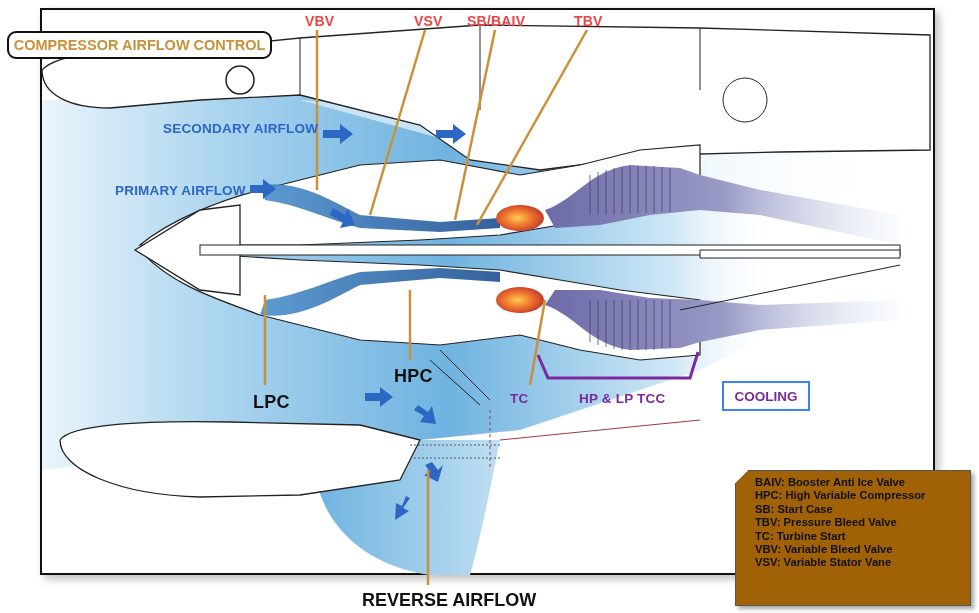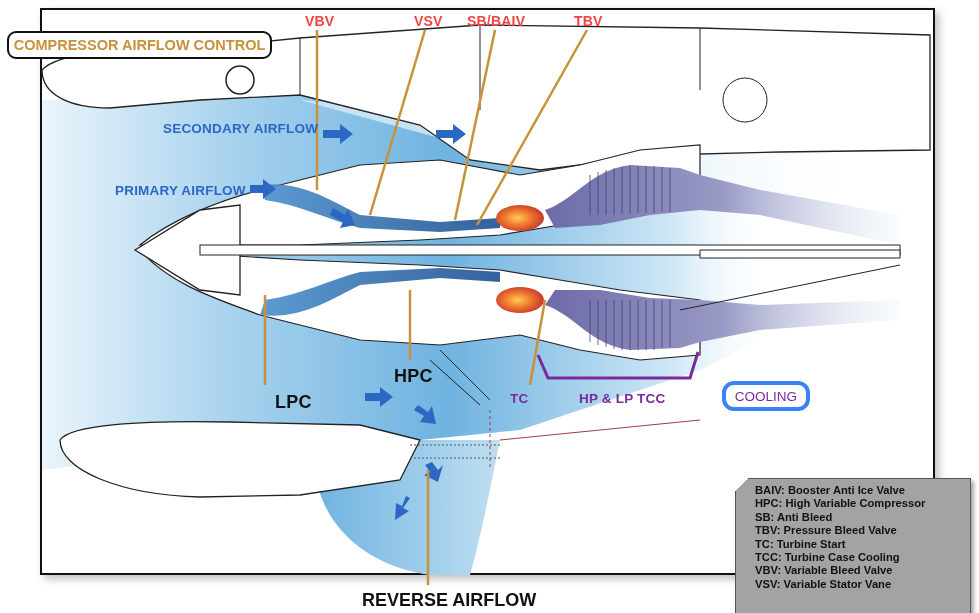--- a/index.html
+++ b/index.html
@@ -5,22 +5,22 @@
   html,body{margin:0;padding:0;background:#ffffff;}
   body{width:979px;height:613px;position:relative;overflow:hidden;font-family:"Liberation Sans",sans-serif;}
   .frame{position:absolute;left:40px;top:8px;width:895px;height:567px;border:2px solid #111;box-sizing:border-box;background:#fff;box-shadow:4px 4px 8px rgba(0,0,0,0.25);overflow:hidden;}
   svg.diagram{position:absolute;left:0;top:0;width:979px;height:613px;}
   .lbl{position:absolute;font-weight:bold;white-space:nowrap;letter-spacing:0.2px;}
   .orange{color:#ef4444;font-size:14px;}
   .blue{color:#2d67c4;font-size:13.5px;}
   .black{color:#111;font-size:18px;}
   .purple{color:#7a2a9c;font-size:13.5px;}
   .title-box{position:absolute;left:7px;top:31px;width:265px;height:28px;border:2px solid #111;border-radius:9px;background:#fff;box-sizing:border-box;display:flex;align-items:center;justify-content:center;color:#c8913a;font-weight:bold;font-size:14.5px;}
-  .cooling-box{position:absolute;left:722px;top:381px;width:88px;height:30px;border:4px solid #3b82f6;border-radius:12px;background:#fff;box-sizing:border-box;display:flex;align-items:center;justify-content:center;color:#7a2a9c;font-weight:normal;font-size:13.5px;}
-  .legend{position:absolute;left:735px;top:470px;width:236px;height:136px;background:#a3a3a3;border:1.5px solid #555;box-shadow:3px 3px 4px rgba(0,0,0,0.35);box-sizing:border-box;padding:5px 6px 4px 19px;margin-top:8px;}
+  .cooling-box{position:absolute;left:722px;top:381px;width:88px;height:30px;border:2px solid #3b82f6;border-radius:0;background:#fff;box-sizing:border-box;display:flex;align-items:center;justify-content:center;color:#7a2a9c;font-weight:bold;font-size:13.5px;}
+  .legend{position:absolute;left:735px;top:470px;width:236px;height:136px;background:#a16207;border:1.5px solid #555;box-shadow:3px 3px 4px rgba(0,0,0,0.35);box-sizing:border-box;padding:5px 6px 4px 19px;}
   .legend .fold2{position:absolute;left:-2px;top:-2px;width:16px;height:16px;background:linear-gradient(135deg,#fff 50%,transparent 50%);}
   .legend-item{font-size:11.2px;font-weight:bold;color:#111;line-height:13.4px;white-space:nowrap;}
   .reverse-lbl{position:absolute;left:362px;top:590px;font-size:18px;font-weight:bold;color:#111;}
 </style>
 </head>
 <body>
 
 <div class="frame"></div>
 
 <svg class="diagram" viewBox="0 0 979 613" xmlns="http://www.w3.org/2000/svg">
@@ -128,32 +128,31 @@
 <div class="title-box">COMPRESSOR AIRFLOW CONTROL</div>
 
 <div class="lbl orange" style="left:305px;top:13px;">VBV</div>
 <div class="lbl orange" style="left:414px;top:13px;">VSV</div>
 <div class="lbl orange" style="left:467px;top:13px;">SB/BAIV</div>
 <div class="lbl orange" style="left:574px;top:13px;">TBV</div>
 
 <div class="lbl blue" style="left:163px;top:121px;">SECONDARY AIRFLOW</div>
 <div class="lbl blue" style="left:107px;top:183px;margin-left:8px;">PRIMARY AIRFLOW</div>
 
-<div class="lbl black" style="left:253px;top:392px;margin-left:22px;">LPC</div>
+<div class="lbl black" style="left:253px;top:392px;">LPC</div>
 <div class="lbl black" style="left:394px;top:366px;">HPC</div>
 <div class="lbl purple" style="left:510px;top:391px;text-align:center;">TC</div>
 <div class="lbl purple" style="left:579px;top:391px;">HP &amp; LP TCC</div>
 
 <div class="cooling-box">COOLING</div>
 
 <div class="reverse-lbl">REVERSE AIRFLOW</div>
 
 <div class="legend">
   <div class="fold2"></div>
   <div class="legend-item">BAIV: Booster Anti Ice Valve</div>
   <div class="legend-item">HPC: High Variable Compressor</div>
-  <div class="legend-item">SB: Anti Bleed</div>
+  <div class="legend-item">SB: Start Case</div>
   <div class="legend-item">TBV: Pressure Bleed Valve</div>
   <div class="legend-item">TC: Turbine Start</div>
-  <div class="legend-item">TCC: Turbine Case Cooling</div>
   <div class="legend-item">VBV: Variable Bleed Valve</div>
   <div class="legend-item">VSV: Variable Stator Vane</div>
 </div>
 
 </body></html>

